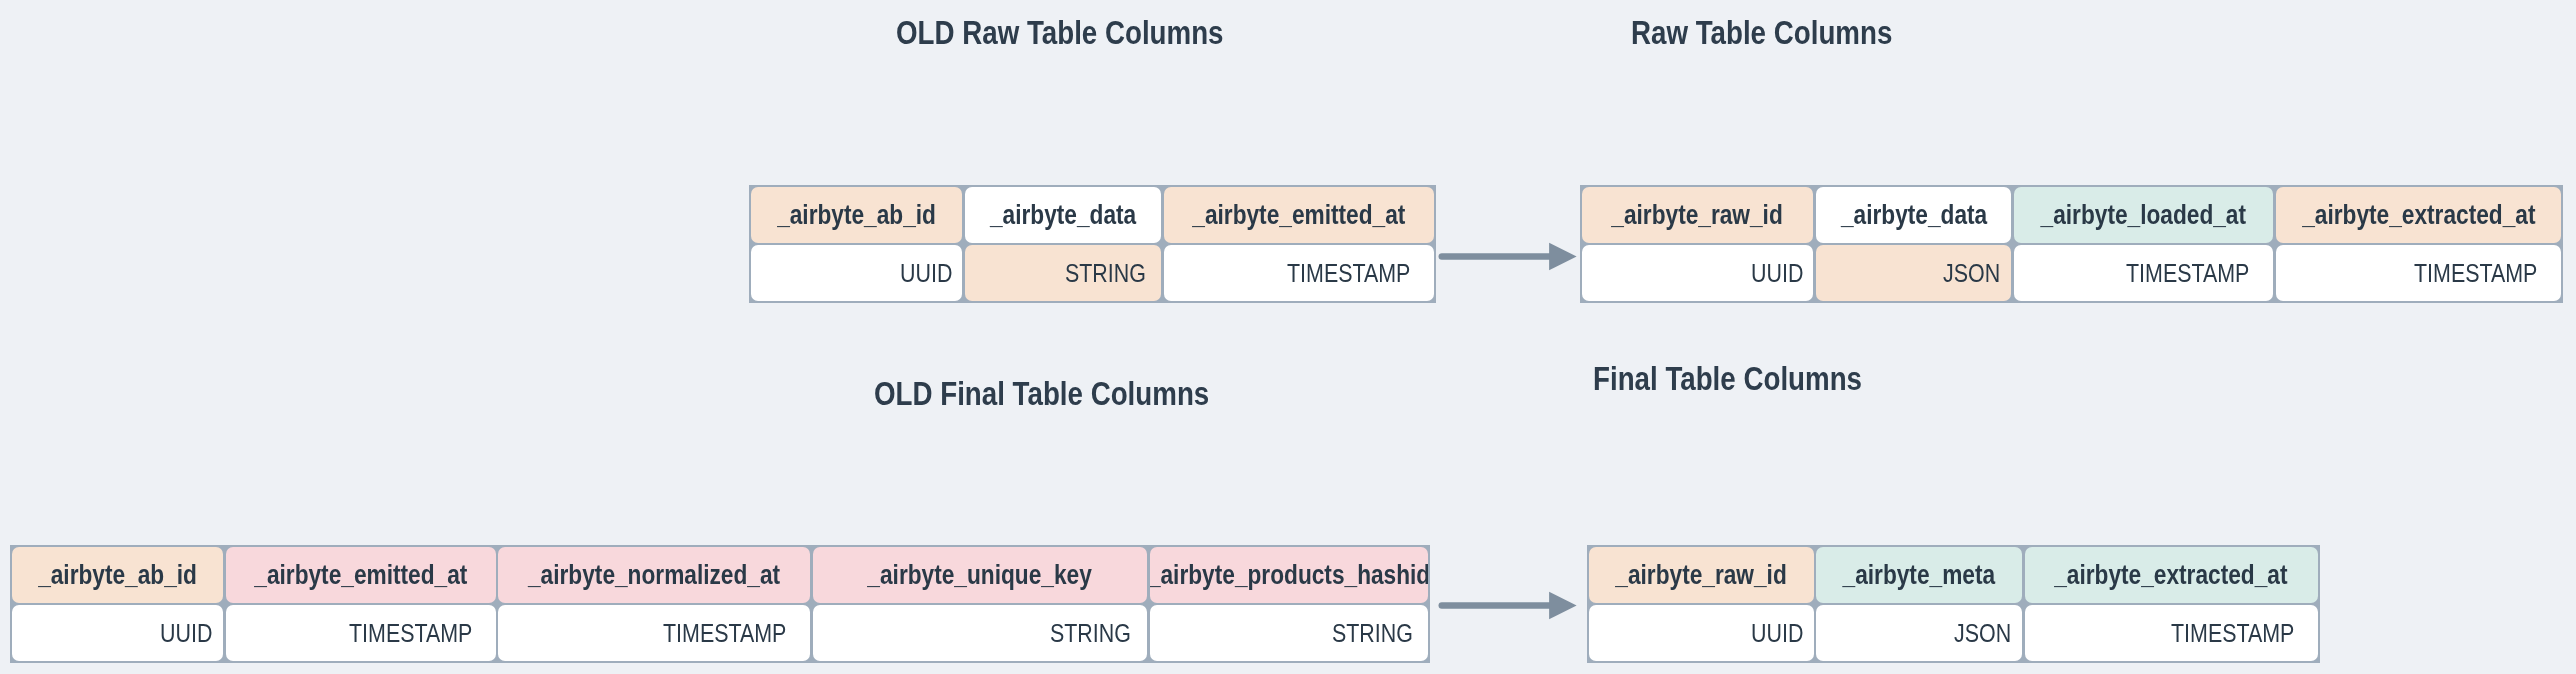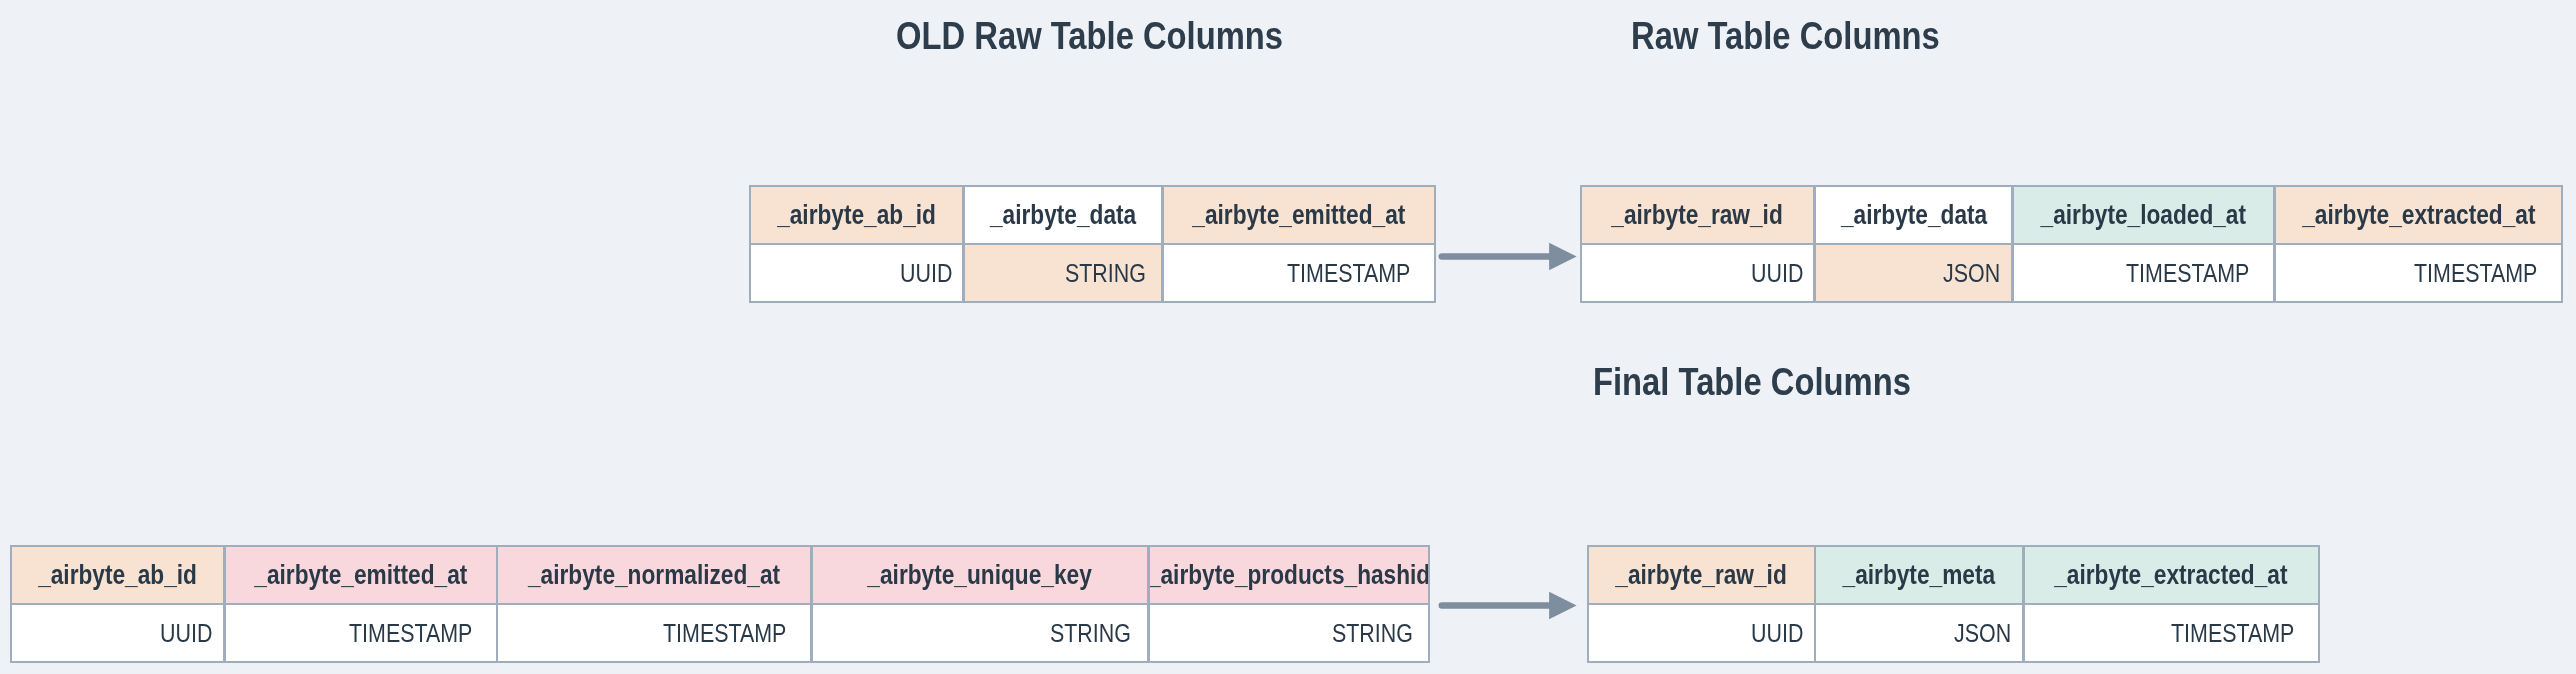--- a/index.html
+++ b/index.html
@@ -4,27 +4,27 @@
 <style>
   :root{
     --background:#eef1f5; --peach:#f8e3d2; --pink:#f8d8dc; --mint:#d9ece8;
     --white:#ffffff; --border:#9fadbc; --text:#2a3947; --title:#2e3d4c; --arrow:#7e8e9e;
   }
   *{margin:0;padding:0;box-sizing:border-box;}
   html,body{background:var(--background);}
   body{font-family:"Liberation Sans", sans-serif;}
   .canvas{position:relative;width:2576px;height:675px;background:var(--background);overflow:hidden;}
 
-  .title{position:absolute;font-size:39px;font-weight:700;color:var(--title);line-height:1.05;white-space:nowrap;}
+  .title{position:absolute;font-size:33px;font-weight:700;color:var(--title);line-height:1.05;white-space:nowrap;}
   .cond{display:inline-block;transform:scaleX(.84);transform-origin:left center;white-space:nowrap;}
 
   .dtable{position:absolute;display:grid;grid-template-rows:1fr 1fr;gap:2.9px;
           background:var(--border);border:2.9px solid var(--border);}
   .trow{display:grid;gap:2.9px;grid-template-columns:var(--cols);min-height:0;}
-  .tcell{display:flex;align-items:center;background:var(--white);overflow:hidden;}
+  .tcell{display:flex;align-items:center;background:var(--white);overflow:hidden;border-radius:7px;}
   .trow.thead .tcell{justify-content:center;}
   .trow.thead .ctext{font-weight:700;font-size:27px;transform:scaleX(.84);transform-origin:center;}
   .trow.tbody .tcell{padding-left:31px;justify-content:flex-end;}
   .trow.tbody .ctext{font-weight:400;font-size:25.5px;transform:scaleX(.84);transform-origin:left center;}
   .ctext{display:inline-block;color:var(--text);white-space:nowrap;line-height:1.35;}
 
   #t0{left:749px;top:185px;width:687px;height:118px;--cols:295fr 273fr 377fr;}
   #t1{left:1580px;top:185px;width:983px;height:118px;--cols:322fr 272fr 361fr 397fr;}
   #t2{left:10.2px;top:545px;width:1420px;height:118px;--cols:295fr 378fr 436fr 468fr 390fr;}
   #t3{left:1587px;top:545px;width:733px;height:118px;--cols:313fr 286fr 409fr;}
@@ -41,20 +41,23 @@
 </head>
 <body>
 
 <div class="canvas">
 
   <div class="title" id="title-old-raw">
     <span class="cond">OLD Raw Table Columns</span>
   </div>
   <div class="title" id="title-raw">
     <span class="cond">Raw Table Columns</span>
+  </div>
+  <div class="title" id="title-old-final">
+    <span class="cond">OLD Final Table Columns</span>
   </div>
   <div class="title" id="title-final">
     <span class="cond">Final Table Columns</span>
   </div>
 
   <div class="dtable" id="t0">
       <div class="trow thead">
         <div class="tcell" style="background: var(--peach);">
           <span class="ctext">_airbyte_ab_id</span>
         </div>

